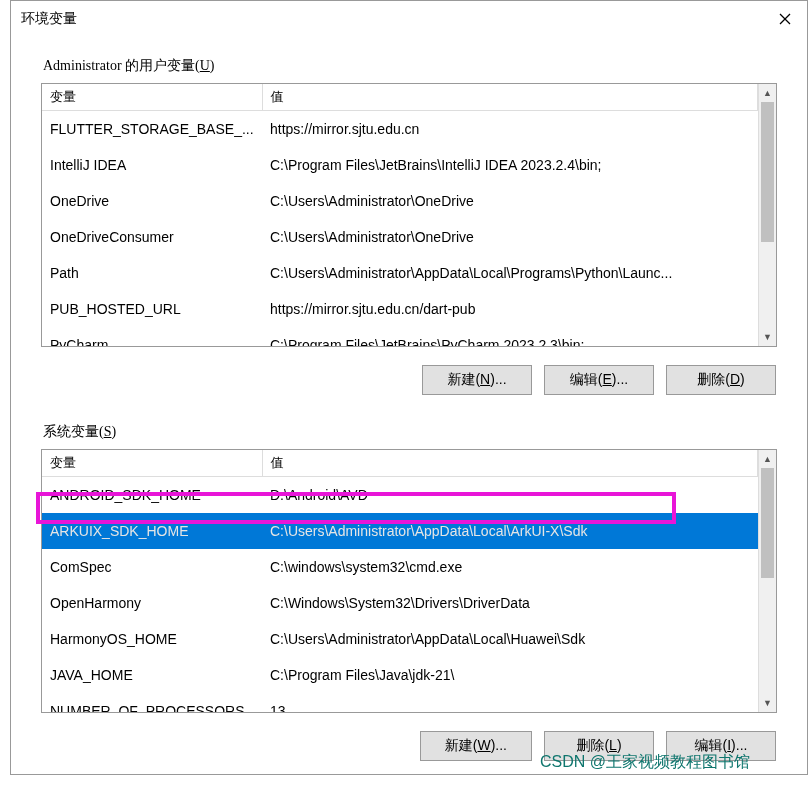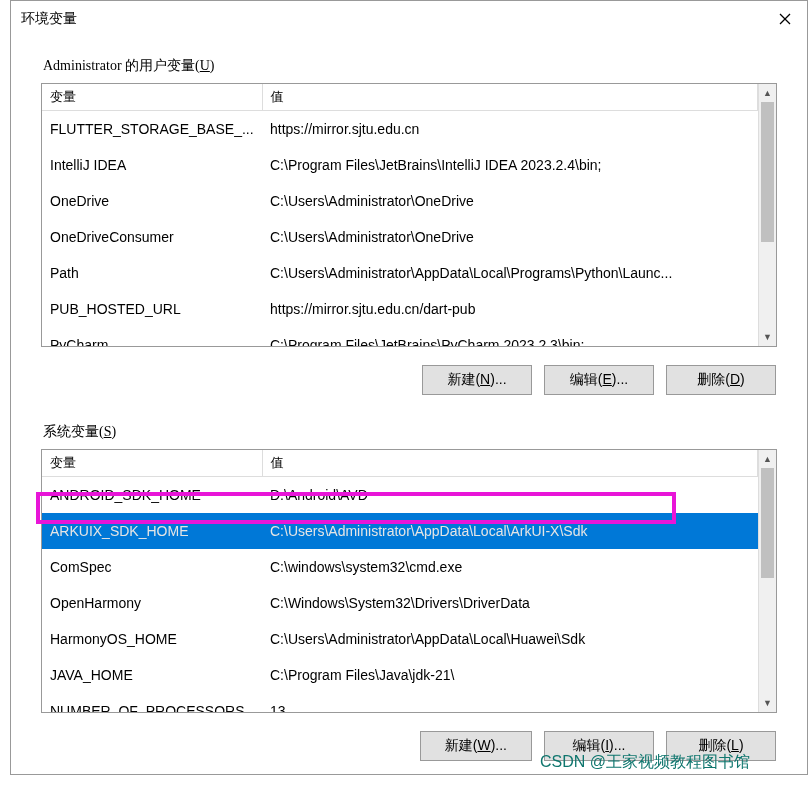--- a/index.html
+++ b/index.html
@@ -270,22 +270,22 @@
         </div>
         <div class="scrollbar">
           <div class="scroll-up">▲</div>
           <div class="scroll-thumb" style="top:18px;height:110px"></div>
           <div class="scroll-down" style="position:absolute;bottom:0;left:0;right:0">▼</div>
         </div>
         <div class="highlight-box" style="left:-6px;top:42px;width:640px;height:32px"></div>
       </div>
       <div class="btn-row">
         <button class="btn"><span>新建(</span><span class="underline">W</span><span>)...</span></button>
+        <button class="btn"><span>删除(</span><span class="underline">L</span><span>)</span></button>
         <button class="btn"><span>编辑(</span><span class="underline">I</span><span>)...</span></button>
-        <button class="btn"><span>删除(</span><span class="underline">L</span><span>)</span></button>
       </div>
     </div>
 
   </div>
 
   <div class="footer">
     <button class="btn primary">确定</button>
     <button class="btn">取消</button>
   </div>
 </div>

